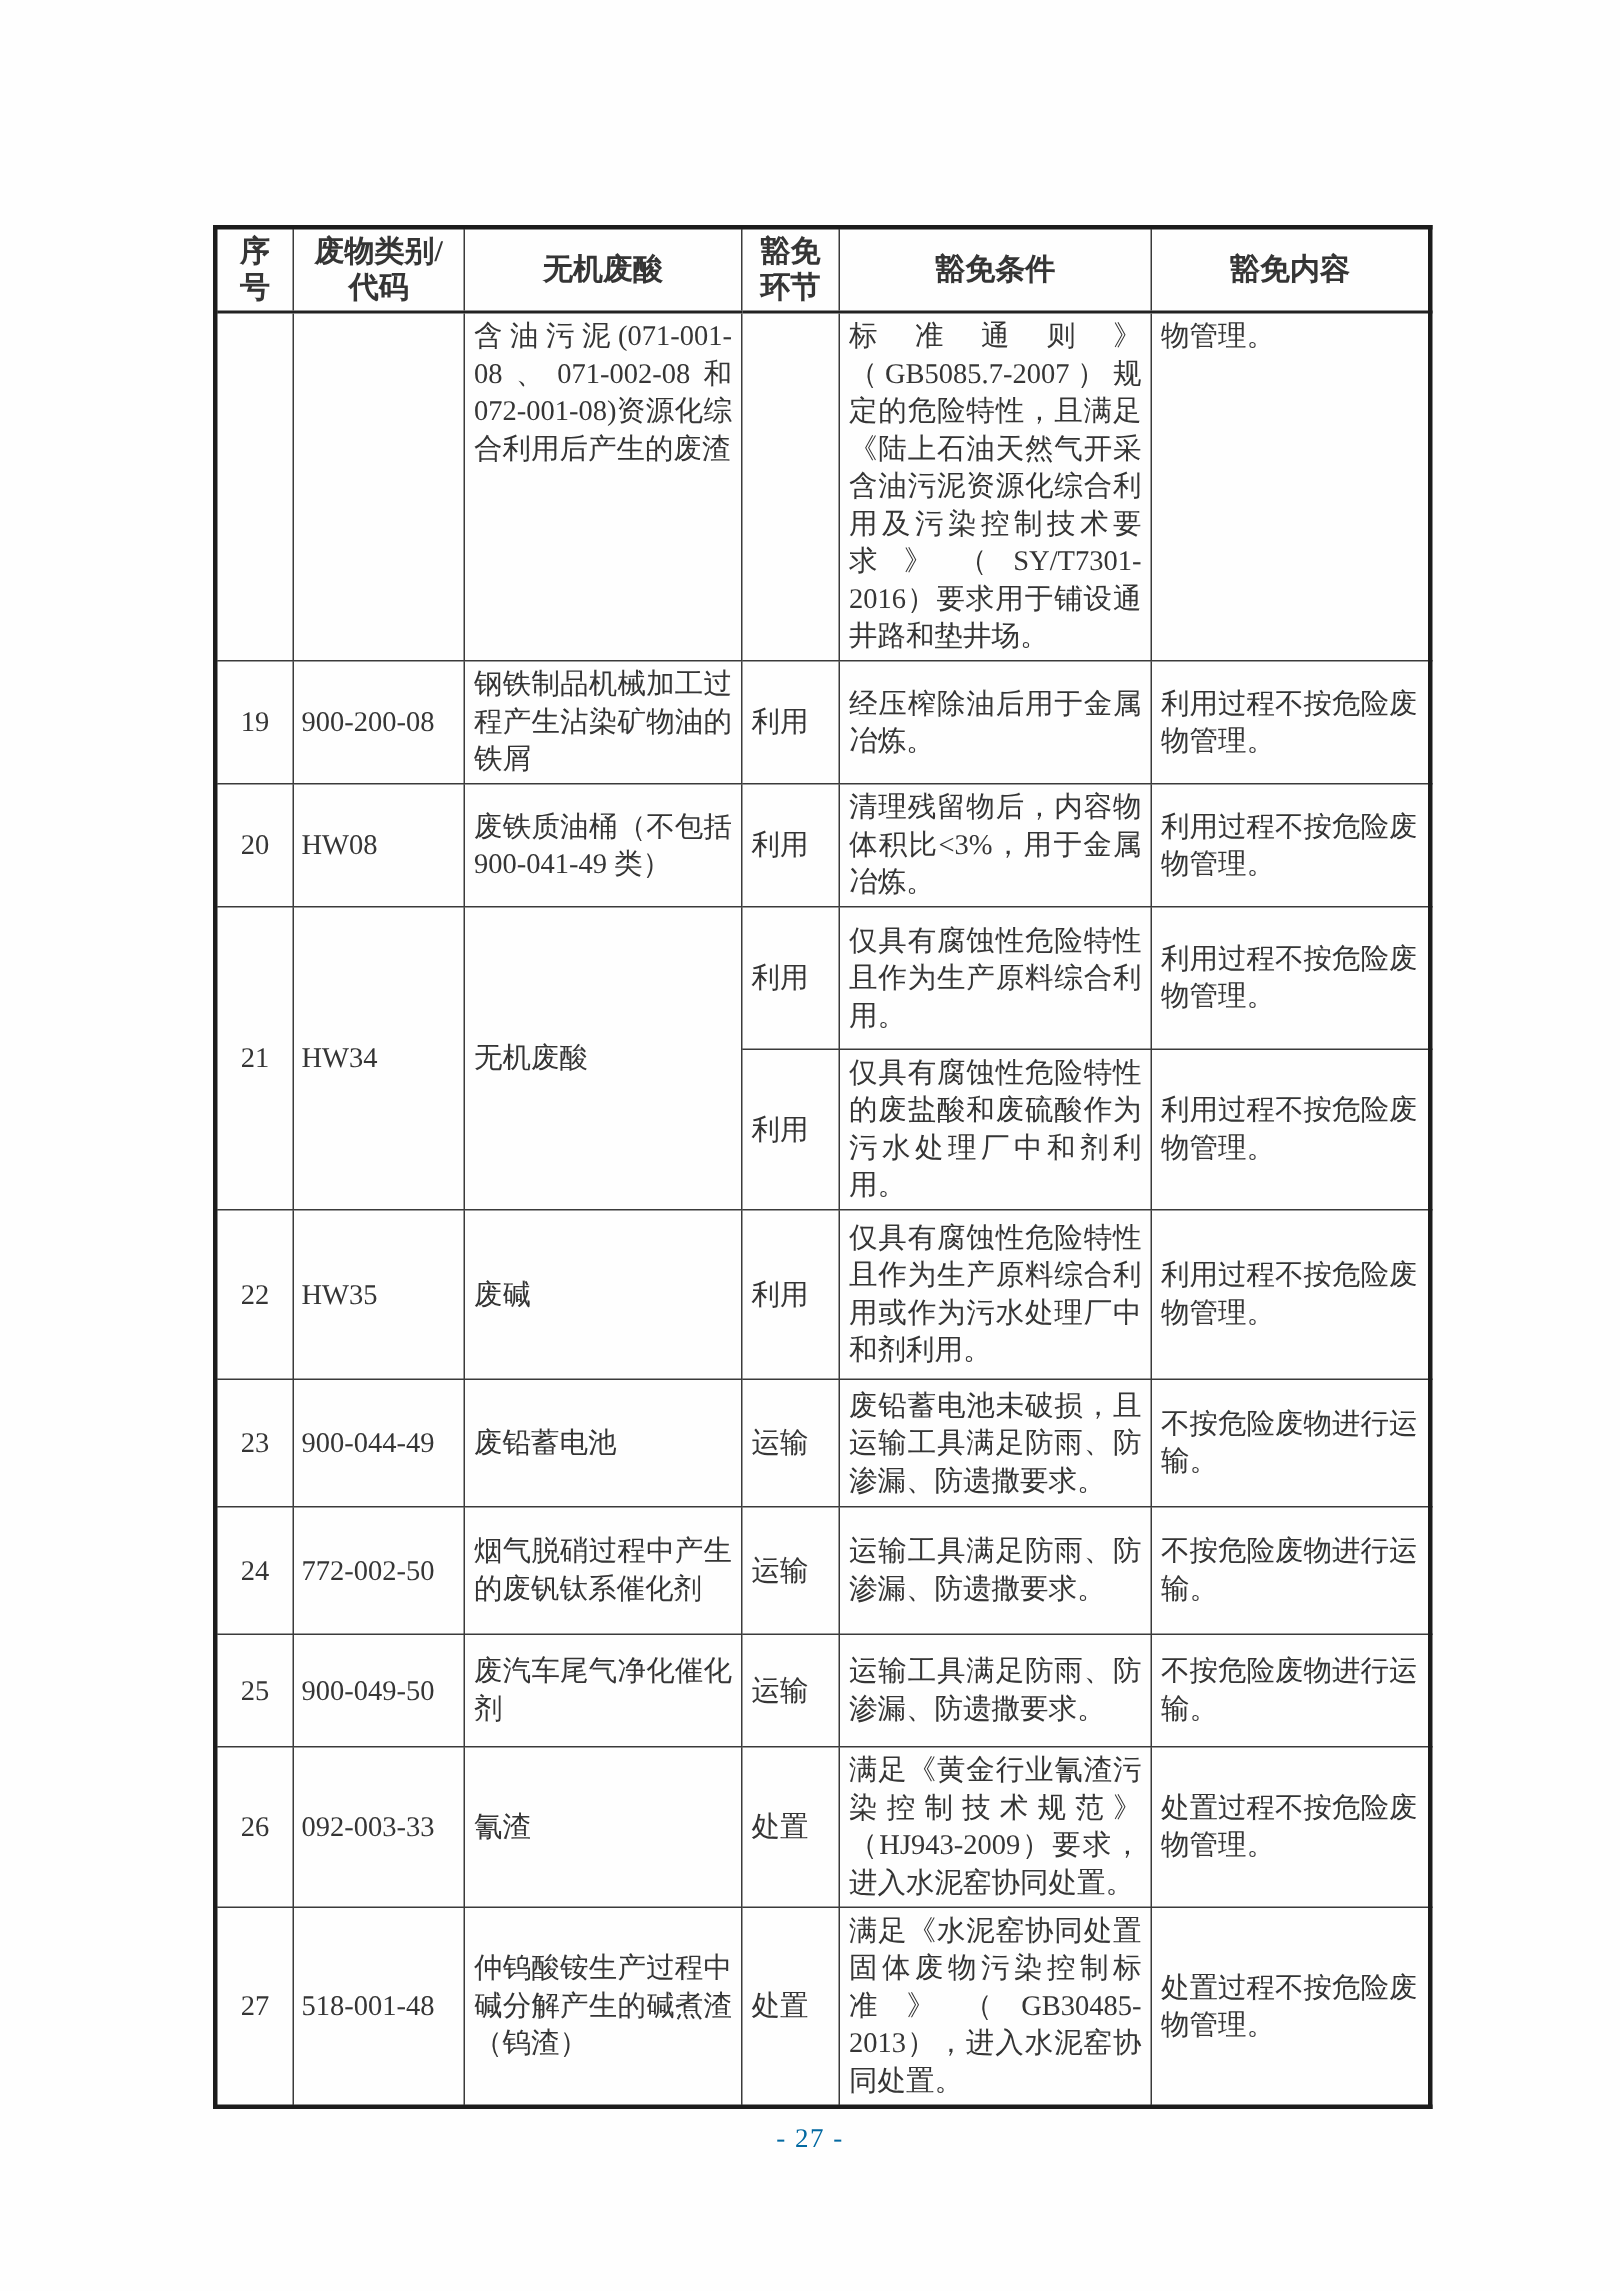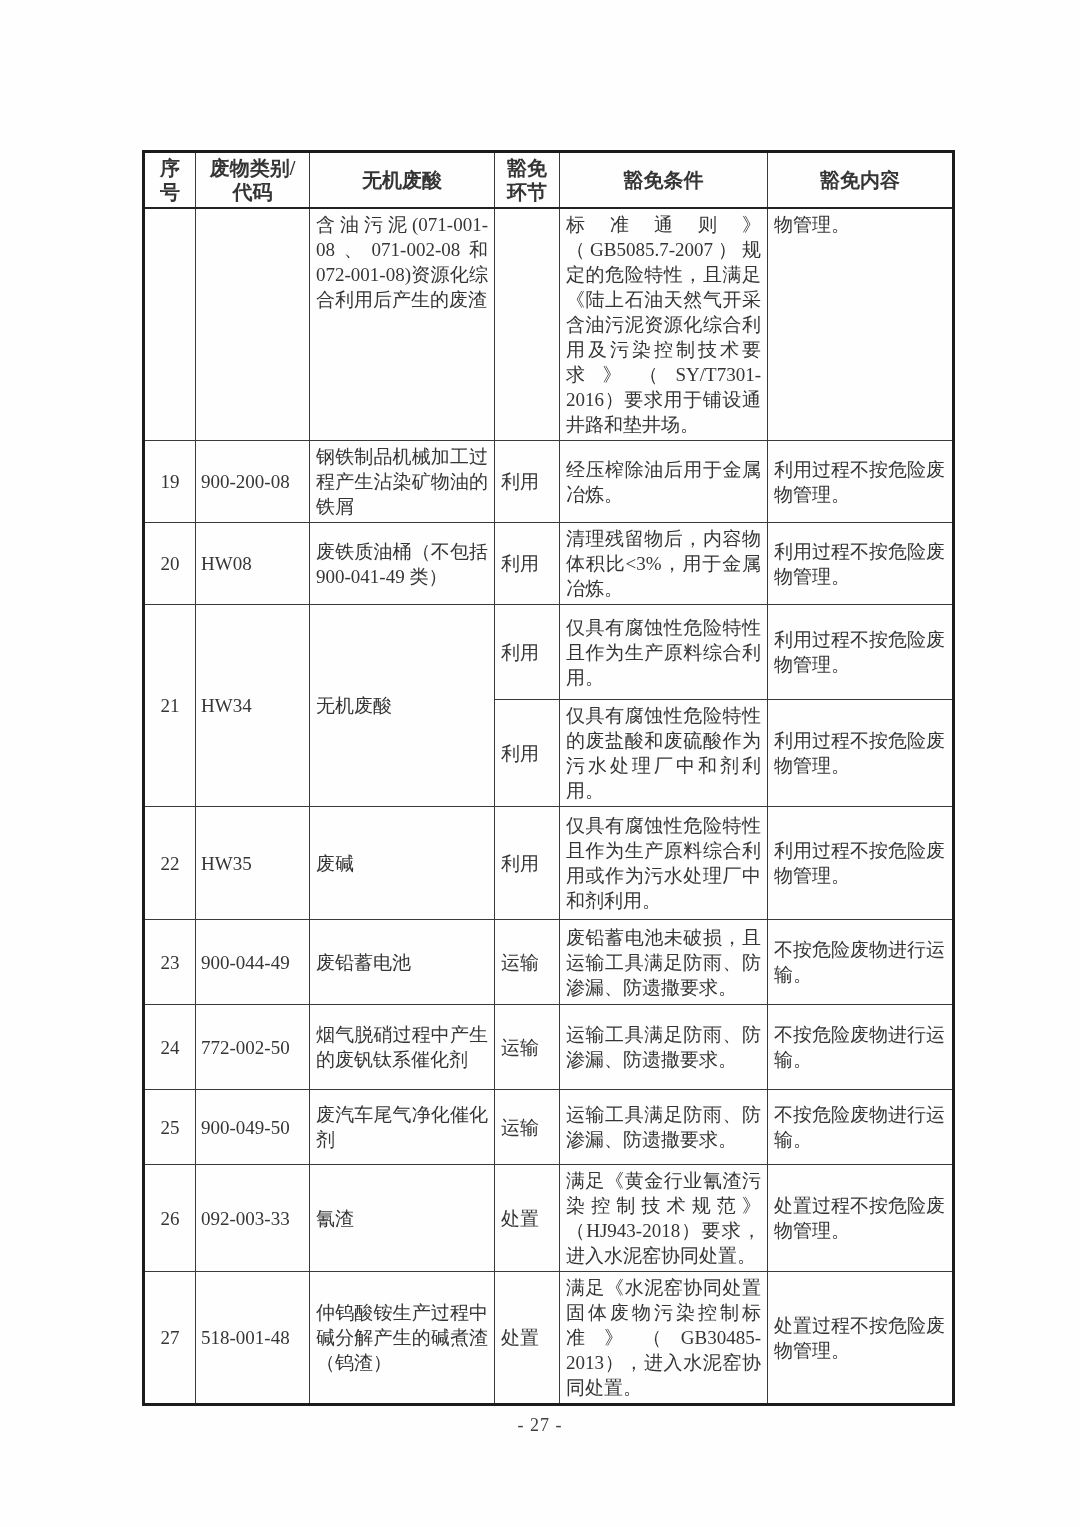--- a/index.html
+++ b/index.html
@@ -59,21 +59,21 @@
   tr.h85  { height: 85px; }
   tr.h75  { height: 75px; }
   tr.h90  { height: 90px; }
   tr.h103 { height: 103px; }
   .page-number {
     position: absolute;
     left: 0; top: 1415px;
     width: 1080px;
     text-align: center;
     font-size: 18px;
-    color: #404040;
+    color: #0369a1;
     letter-spacing: 1px;
   }
 </style>
 </head>
 <body>
 
 <div class="page">
 
   <table class="doc-table">
     <colgroup>
@@ -164,21 +164,21 @@
         <td class="c-waste">废汽车尾气净化催化剂</td>
         <td class="c-stage">运输</td>
         <td class="c-cond">运输工具满足防雨、防渗漏、防遗撒要求。</td>
         <td class="c-cont">不按危险废物进行运输。</td>
       </tr>
       <tr class="h90">
         <td class="c-no">26</td>
         <td class="c-code">092-003-33</td>
         <td class="c-waste">氰渣</td>
         <td class="c-stage">处置</td>
-        <td class="c-cond">满足《黄金行业氰渣污染控制技术规范》（HJ943-2018）要求，进入水泥窑协同处置。</td>
+        <td class="c-cond">满足《黄金行业氰渣污染控制技术规范》（HJ943-2009）要求，进入水泥窑协同处置。</td>
         <td class="c-cont">处置过程不按危险废物管理。</td>
       </tr>
       <tr class="h103">
         <td class="c-no">27</td>
         <td class="c-code">518-001-48</td>
         <td class="c-waste">仲钨酸铵生产过程中碱分解产生的碱煮渣（钨渣）</td>
         <td class="c-stage">处置</td>
         <td class="c-cond">满足《水泥窑协同处置固体废物污染控制标准》（GB30485-2013），进入水泥窑协同处置。</td>
         <td class="c-cont">处置过程不按危险废物管理。</td>
       </tr>

